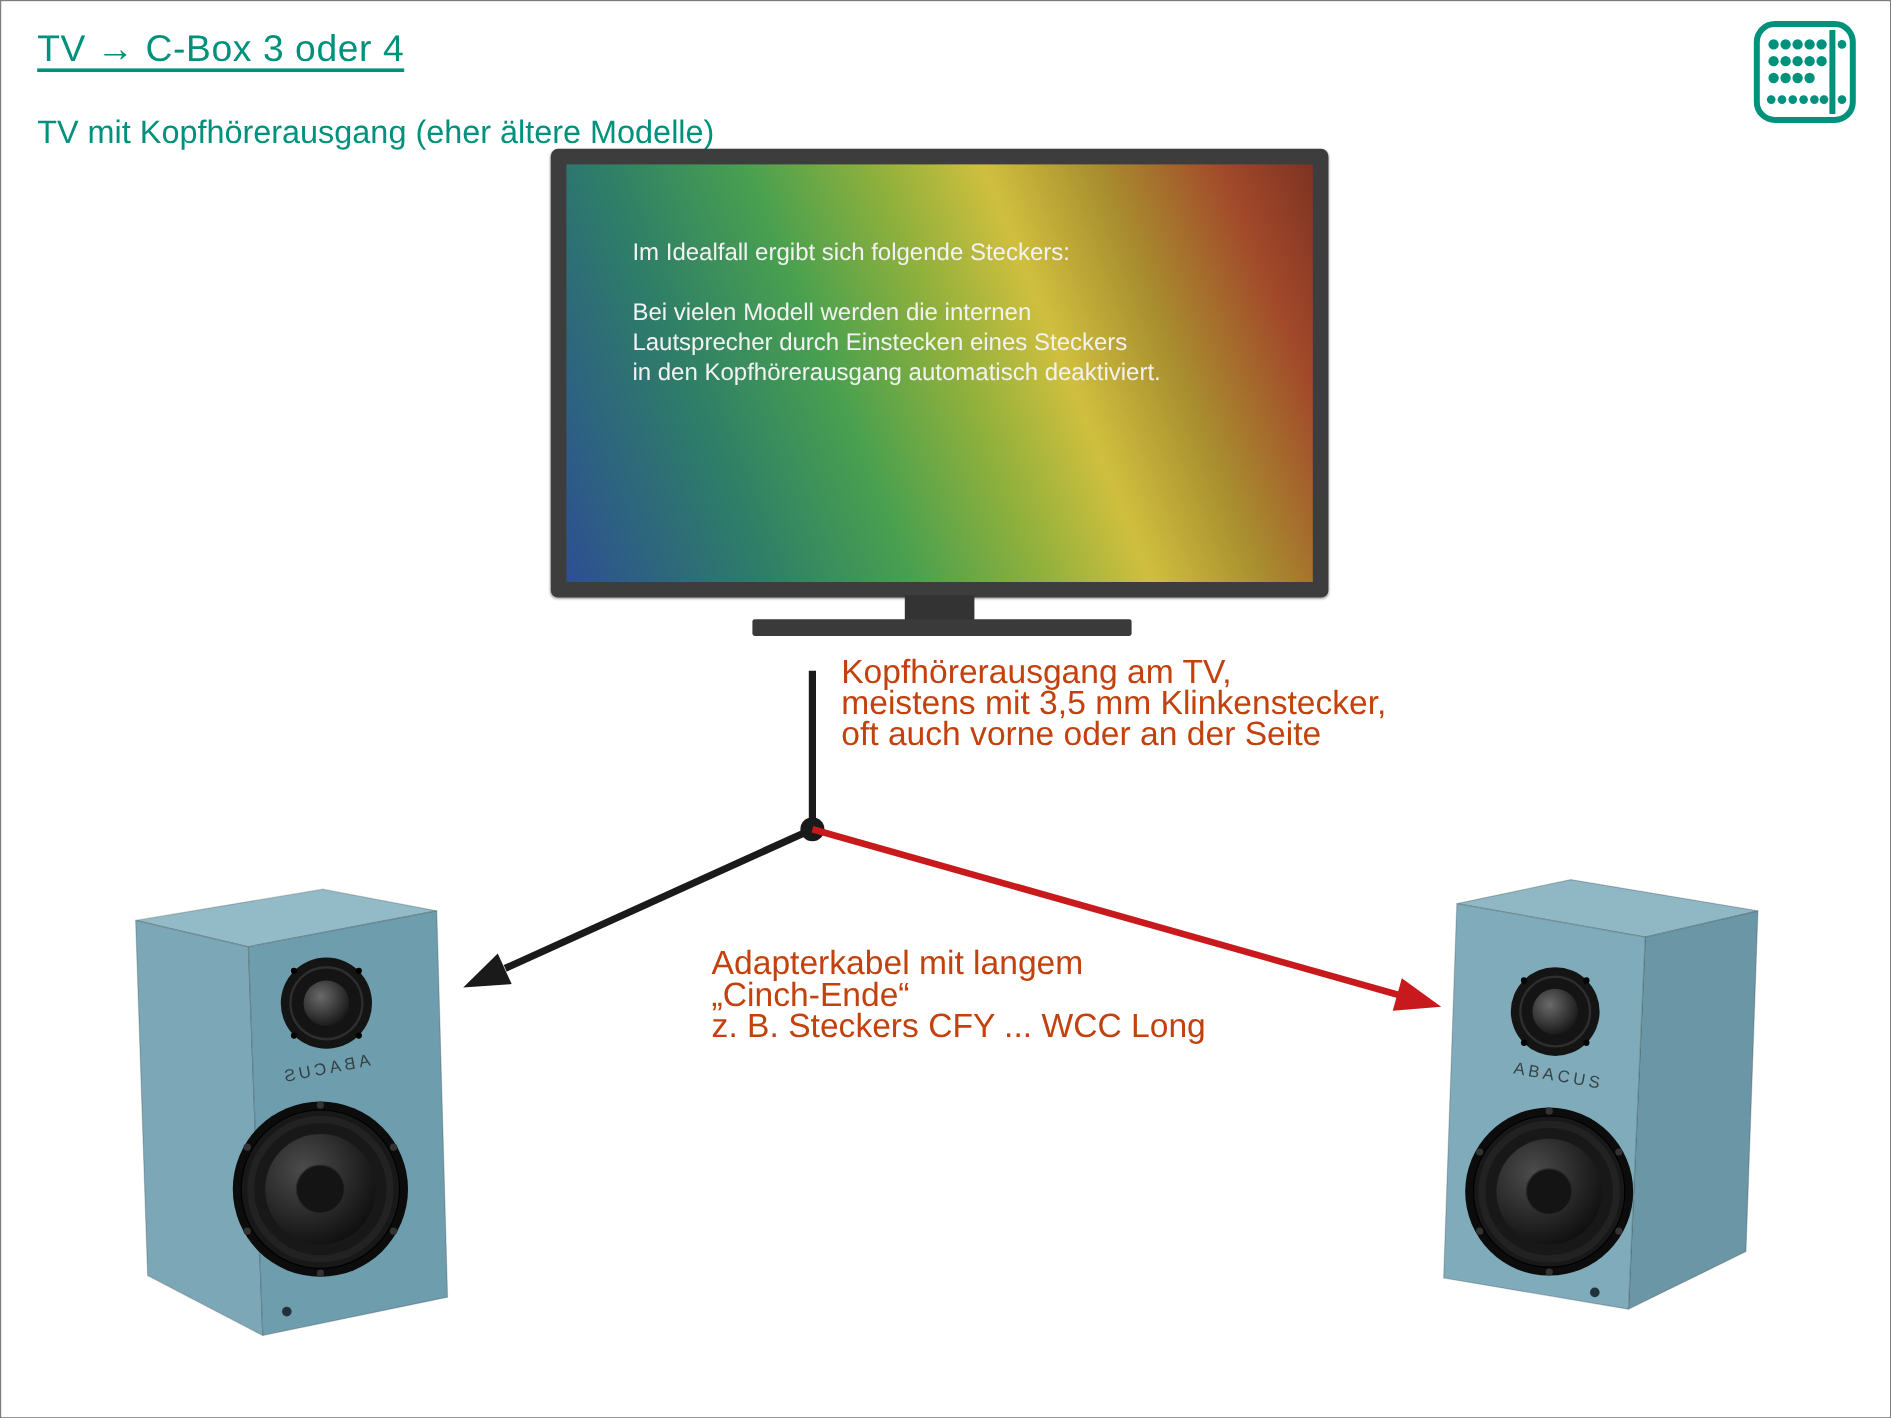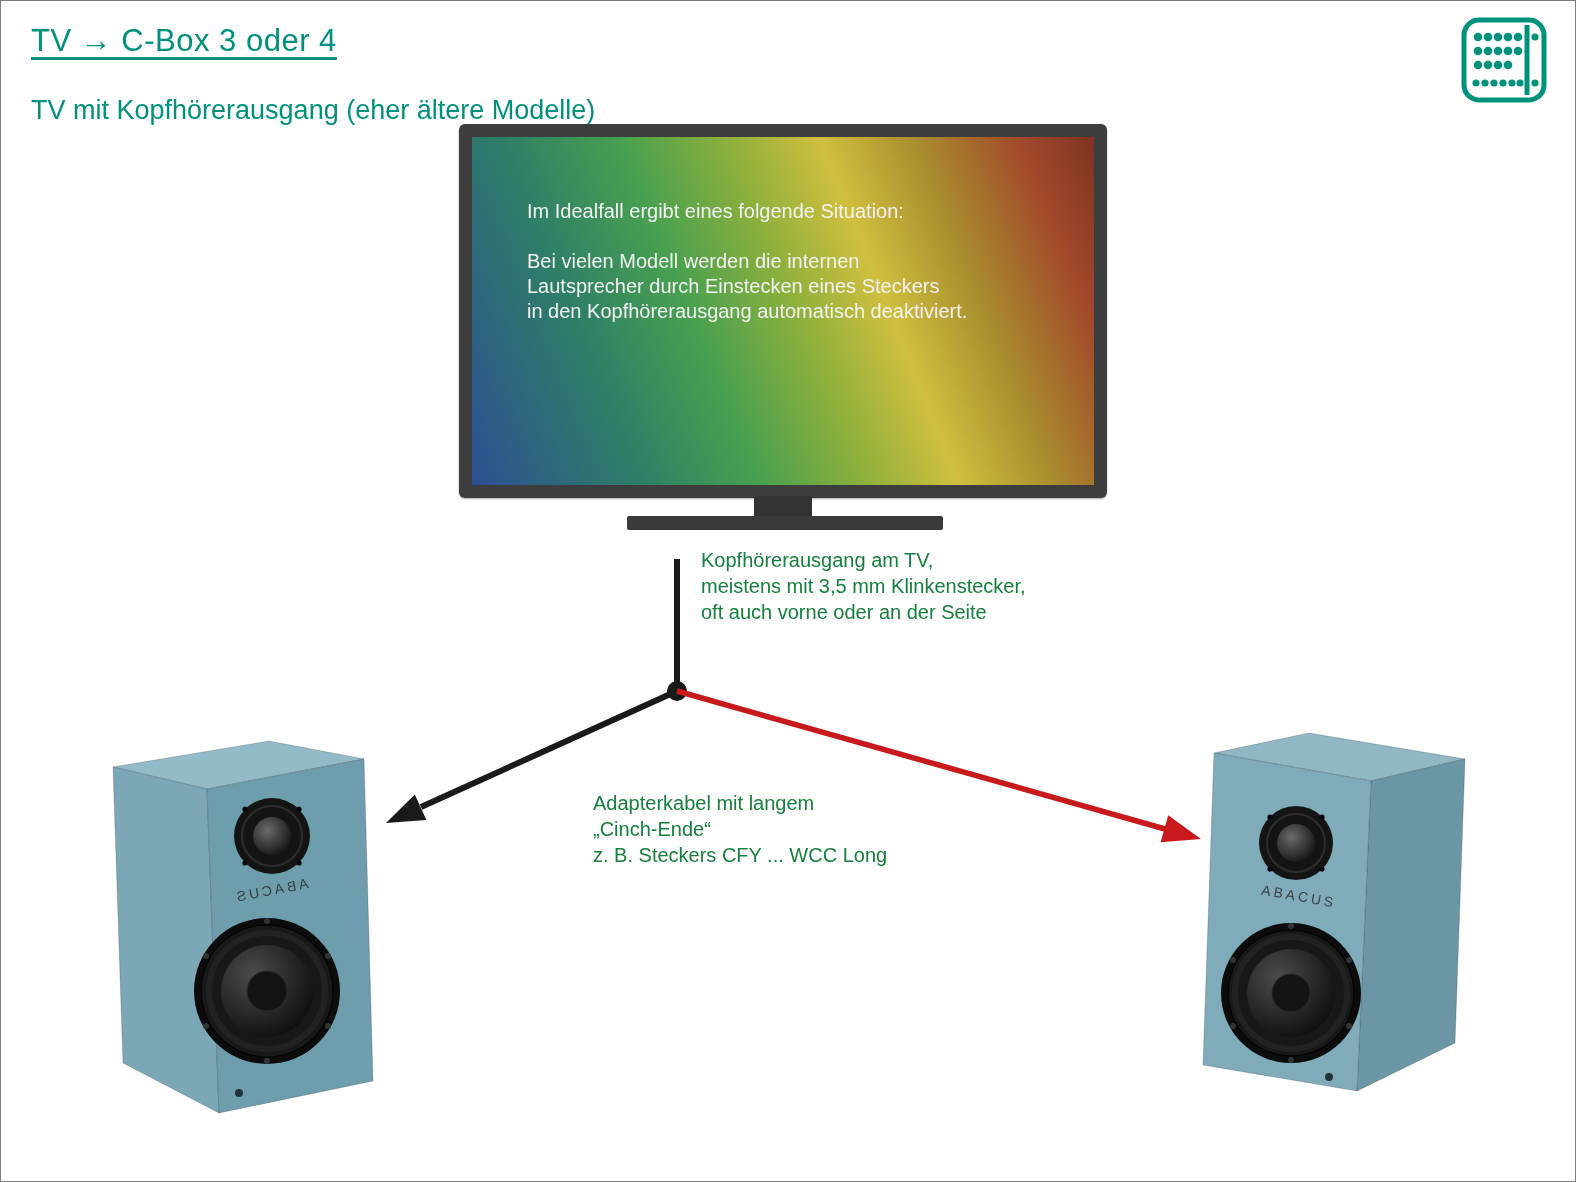--- a/index.html
+++ b/index.html
@@ -35,21 +35,21 @@
     position:absolute; left:55px; top:62px; right:30px;
     color:#f2f2f2; font-size:20px; line-height:25px;
   }
   .screen-text .para { margin:0 0 25px 0; white-space:pre-line; }
   .tv-neck { position:absolute; left:753px; top:495px; width:58px; height:24px; background:#333333; }
   .tv-base { position:absolute; left:626px; top:515px; width:316px; height:14px; background:#3a3a3a; border-radius:2px; }
 
   .overlay { position:absolute; left:0; top:0; width:1576px; height:1182px; pointer-events:none; }
 
   .note {
-    position:absolute; font-size:20px; line-height:26px; color:#15803d;
+    position:absolute; font-size:28px; line-height:26px; color:#c2410c;
   }
   .pre { white-space:pre-line; }
   #note-headphone { left:700px; top:546px; }
   #note-adapter { left:592px; top:741px;margin-top:48px; }
   .u { }
 
   .speaker { position:absolute; }
   .spk-front-l { fill:var(--speaker-front-left,#6e9dad); stroke:rgba(0,0,0,0.18); stroke-width:1; }
   .spk-side-l  { fill:var(--speaker-side-left,#7ba7b6);  stroke:rgba(0,0,0,0.18); stroke-width:1; }
   .spk-top-l   { fill:var(--speaker-top-left,#93bbc7);   stroke:rgba(0,0,0,0.18); stroke-width:1; }
@@ -98,21 +98,21 @@
         <circle cx="51" cy="66" r="3.6"></circle>
         <circle cx="59" cy="66" r="3.6"></circle>
       <circle cx="74" cy="20" r="3.6"></circle>
         <circle cx="74" cy="66" r="3.6"></circle>
     </g>
   </svg>
 
   <div class="tv-frame">
     <div class="tv-screen">
       <div class="screen-text">
-        <p class="para">Im Idealfall ergibt eines folgende Situation:</p>
+        <p class="para">Im Idealfall ergibt sich folgende Steckers:</p>
         <p class="para">Bei vielen Modell werden die internen
 Lautsprecher durch Einstecken eines Steckers
 in den Kopfhörerausgang automatisch deaktiviert.</p>
       </div>
     </div>
   </div>
   <div class="tv-neck"></div>
   <div class="tv-base"></div>
 
   <svg class="overlay" viewBox="0 0 1576 1182">

